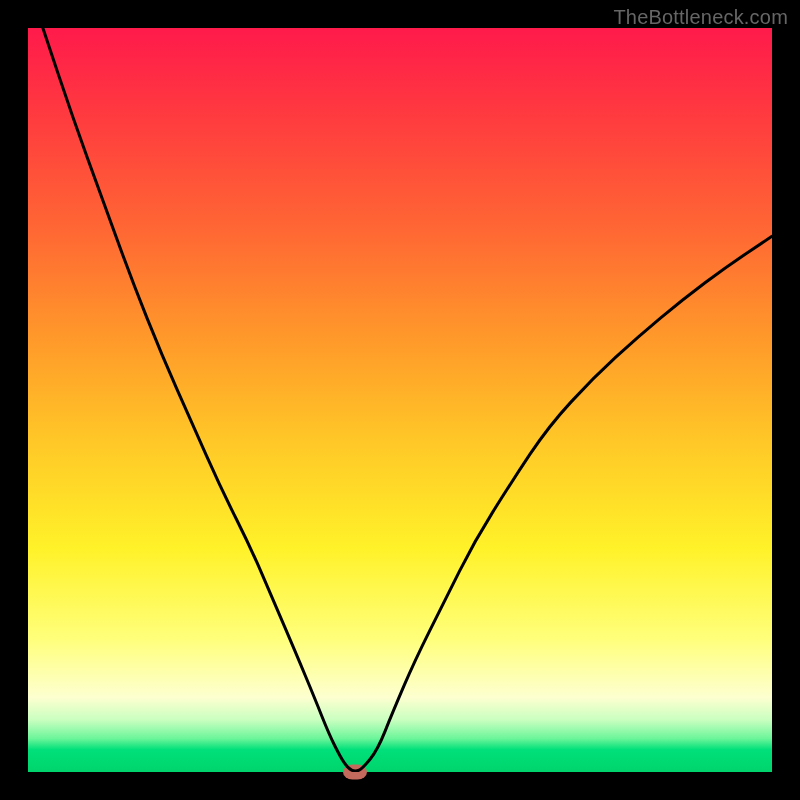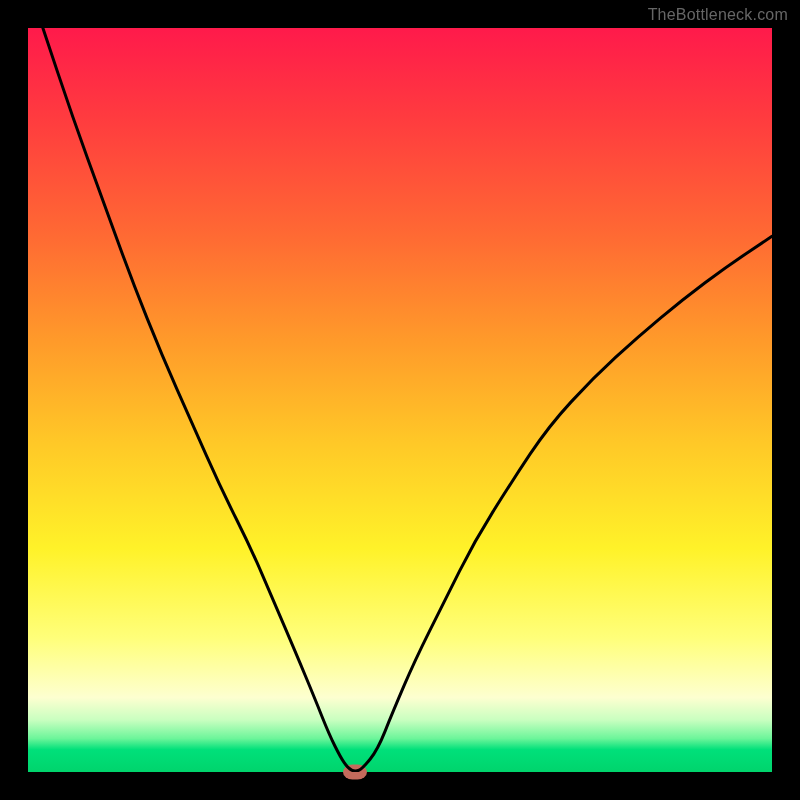--- a/index.html
+++ b/index.html
@@ -36,21 +36,21 @@
       #6cf59a 95.5%,
       #00e07a 97%,
       #00d46c 100%
     );
   }
   .watermark {
     position: absolute;
     top: 6px;
     right: 12px;
     color: #666;
-    font-size: 16px;
+    font-size: 20px;
     font-weight: 500;
     letter-spacing: 0.2px;
     z-index: 5;
     user-select: none;
   }
   svg.curve {
     position: absolute;
     inset: 0;
     width: 744px;
     height: 744px;

